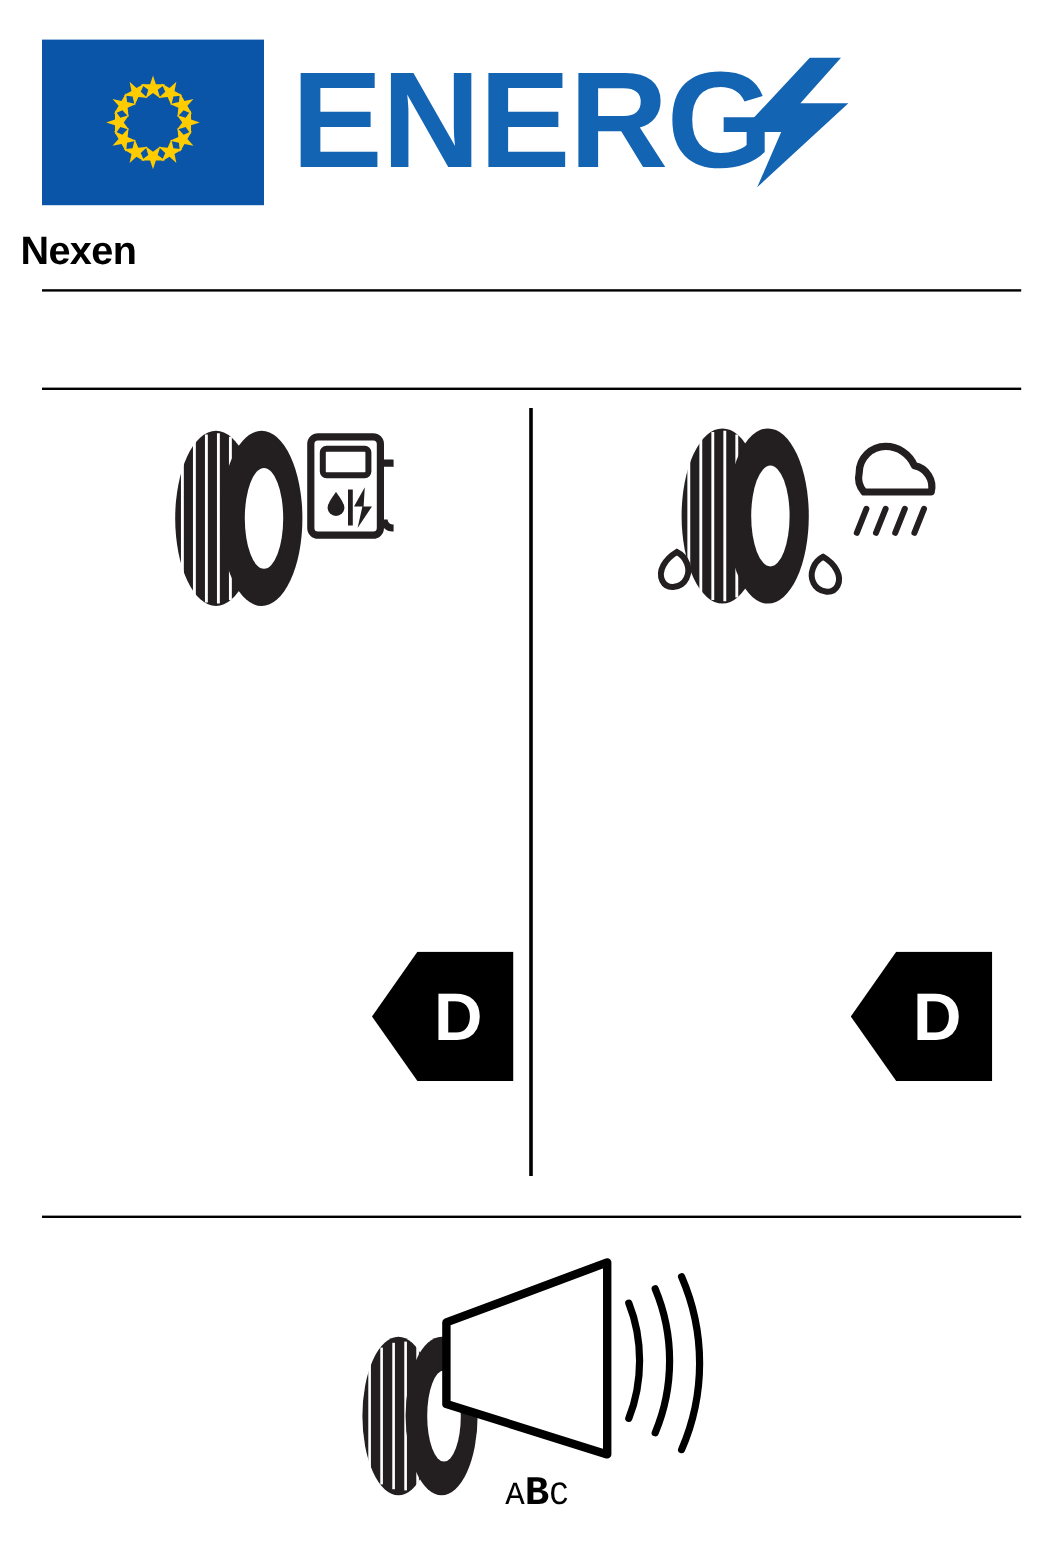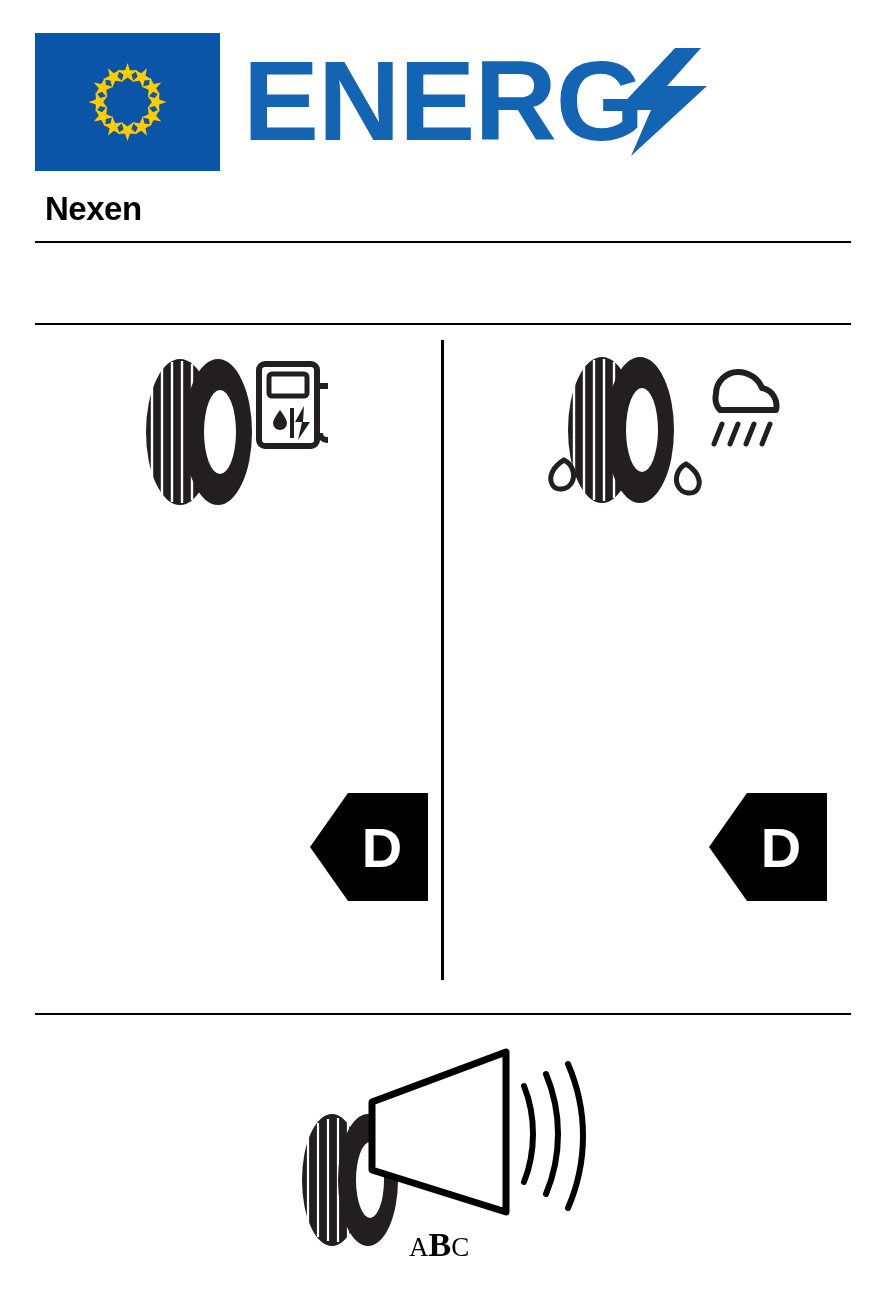--- a/index.html
+++ b/index.html
@@ -46,21 +46,21 @@
   .energ-bolt {
     position: absolute;
     left: 617px;
     top: 48px;
     width: 90px;
     height: 108px;
   }
 
   .brand {
     position: absolute;
-    left: 45px;
+    left: 17px;
     top: 190px;
     font-size: 33px;
     font-weight: 700;
     color: #000;
     letter-spacing: -0.5px;
   }
 
   .rule {
     position: absolute;
     background: #000;
@@ -149,25 +149,25 @@
     position: absolute;
     left: 372px;
     top: 1108px;
     font-size: 46px;
     font-weight: 400;
     color: #000;
     font-family: "Liberation Sans", sans-serif;
   }
   .noise-class {
     position: absolute;
-    left: 409px;
+    left: 421px;
     top: 1226px;
     font-size: 30px;
     color: #000;
-    font-family: Liberation Serif, serif;
+    font-family: Liberation Mono, monospace;
   }
   .noise-class .sel {
     font-weight: 700;
     font-size: 34px;
   }
   .noise-class .dim {
     font-weight: 400;
     font-size: 27px;
   }
 </style>

